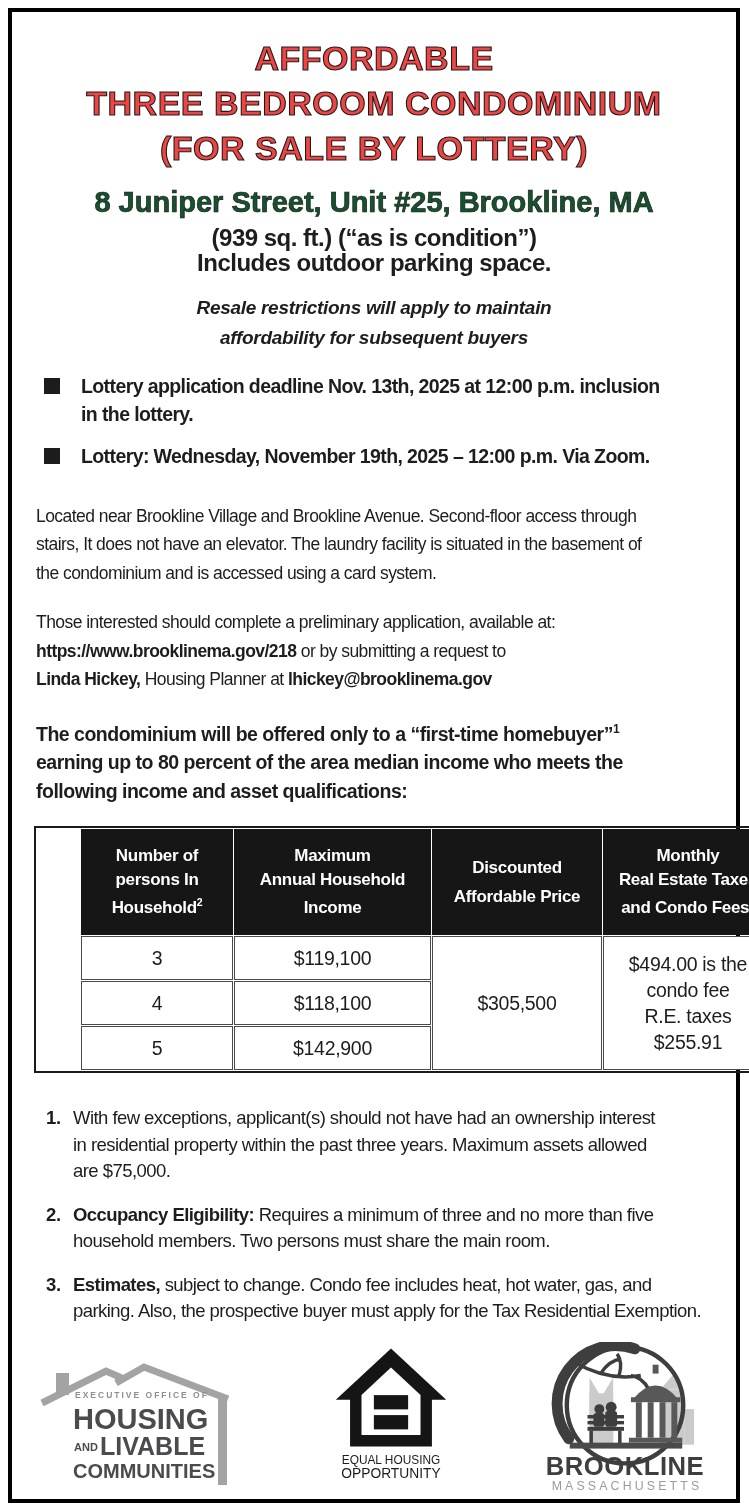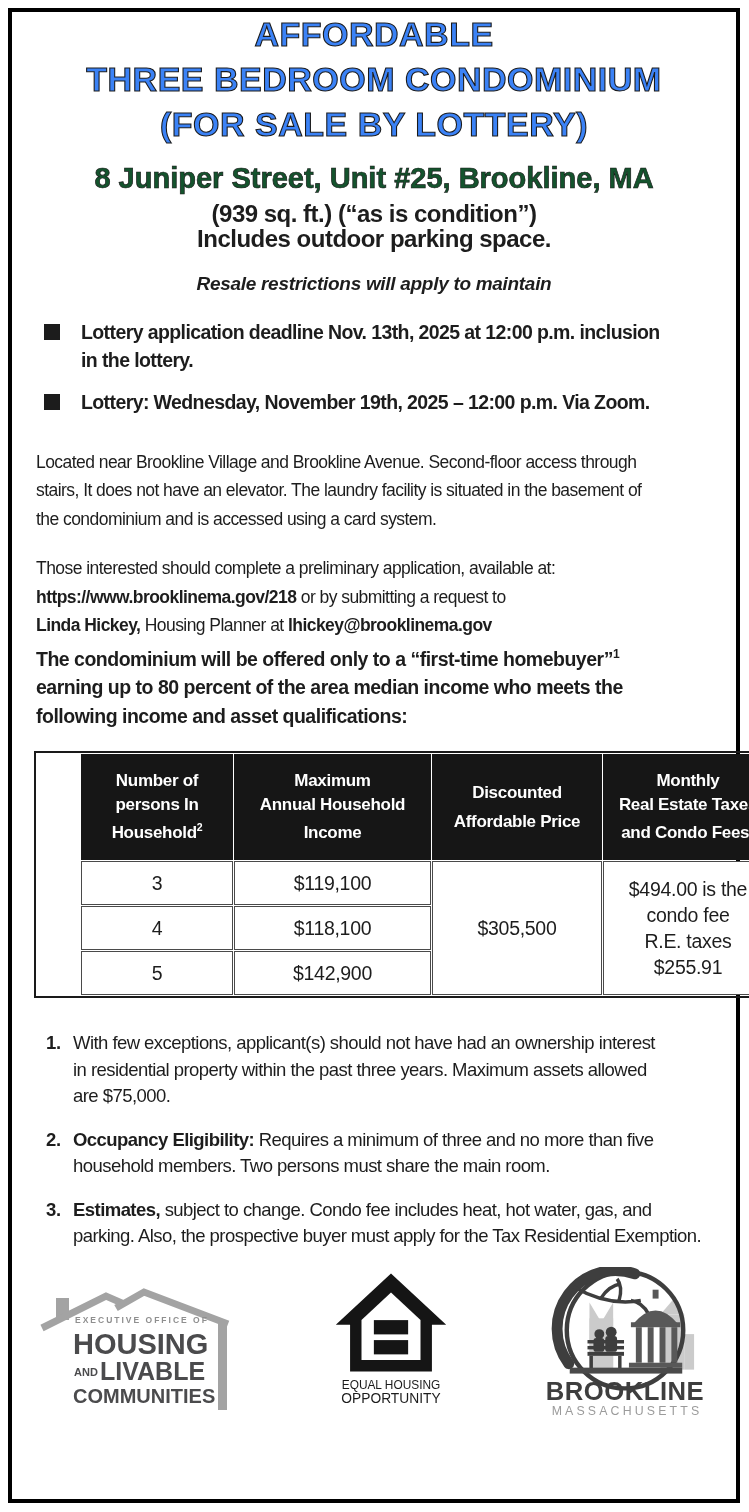--- a/index.html
+++ b/index.html
@@ -3,23 +3,23 @@
 <meta charset="utf-8">
 <style>
   * { margin:0; padding:0; box-sizing:border-box; }
   html,body { width:749px; height:1512px; background:#ffffff; }
   body { font-family:"Liberation Sans", sans-serif; color:#1d1d1d; position:relative; overflow:hidden; }
 
   .frame { position:absolute; left:8px; top:8px; width:732px; height:1495px;
            border:4px solid #000; background:#fff; padding:0 22px; }
 
   
-  .title-block { text-align:center; font-weight:bold;
+  .title-block { margin-top:24px; text-align:center; font-weight:bold;
                  font-size:34px; line-height:45px; letter-spacing:0.5px;
-                 color:#3b82f6; -webkit-text-stroke:1.1px #1a1a1a; }
+                 color:#ef4444; -webkit-text-stroke:1.1px #1a1a1a; }
   .address { margin-top:14px; text-align:center; font-weight:bold; font-size:29px;
              line-height:34px; color:#14532d; -webkit-text-stroke:0.7px #1a1a1a; }
   .addr-sub { margin-top:6px; text-align:center; font-weight:bold; font-size:24px;
               line-height:25px; letter-spacing:-0.5px; }
   .resale { margin-top:18px; text-align:center; font-weight:bold; font-style:italic;
             font-size:19px; line-height:30px; letter-spacing:-0.3px; }
 
   
   .bullets { margin-top:20px; padding-left:10px; }
   .bullet { display:flex; align-items:flex-start; margin-bottom:15px; }
@@ -27,21 +27,21 @@
                margin-top:5px; margin-right:21px; }
   .bullet-text { font-weight:bold; font-size:19.5px; line-height:27.5px;
                  letter-spacing:-0.6px; }
   .bullet-text div { white-space:nowrap; }
 
   
   .para { margin-left:2px; }
   .para .pl { white-space:nowrap; }
   .loc-para { margin-top:31px; font-size:17.5px; line-height:28.5px; letter-spacing:-0.55px; }
   .contact-para { margin-top:21px; font-size:17.5px; line-height:28.5px; letter-spacing:-0.55px; }
-  .intro-para { font-weight:bold; font-size:19.5px; line-height:29px;
+  .intro-para { margin-top:21px; font-weight:bold; font-size:19.5px; line-height:29px;
                 letter-spacing:-0.5px; }
   sup { font-size:62%; vertical-align:super; }
 
   
   .lottery-table { margin-top:20px; width:694px; table-layout:fixed;
                    border-collapse:separate; border-spacing:1.5px;
                    border:2px solid #1a1a1a; text-align:center;padding-left:44px; }
   .lottery-table th { background:#161616; color:#fff; font-weight:bold;
                       font-size:17px; line-height:23.5px; height:106px;
                       vertical-align:middle; letter-spacing:-0.3px; padding:4px 2px; }
@@ -79,20 +79,21 @@
   </div>
 
   <div class="address">8 Juniper Street, Unit #25, Brookline, MA</div>
   <div class="addr-sub">
     <div>(939 sq. ft.) (“as is condition”)</div>
     <div>Includes outdoor parking space.</div>
   </div>
 
   <div class="resale">
     <div>Resale restrictions will apply to maintain</div>
+    <div>affordability for subsequent buyers</div>
   </div>
 
   <div class="bullets">
     <div class="bullet">
       <span class="bullet-sq"></span>
       <div class="bullet-text">
         <div>Lottery application deadline Nov. 13th, 2025 at 12:00 p.m. inclusion</div>
         <div>in the lottery.</div>
       </div>
     </div>

